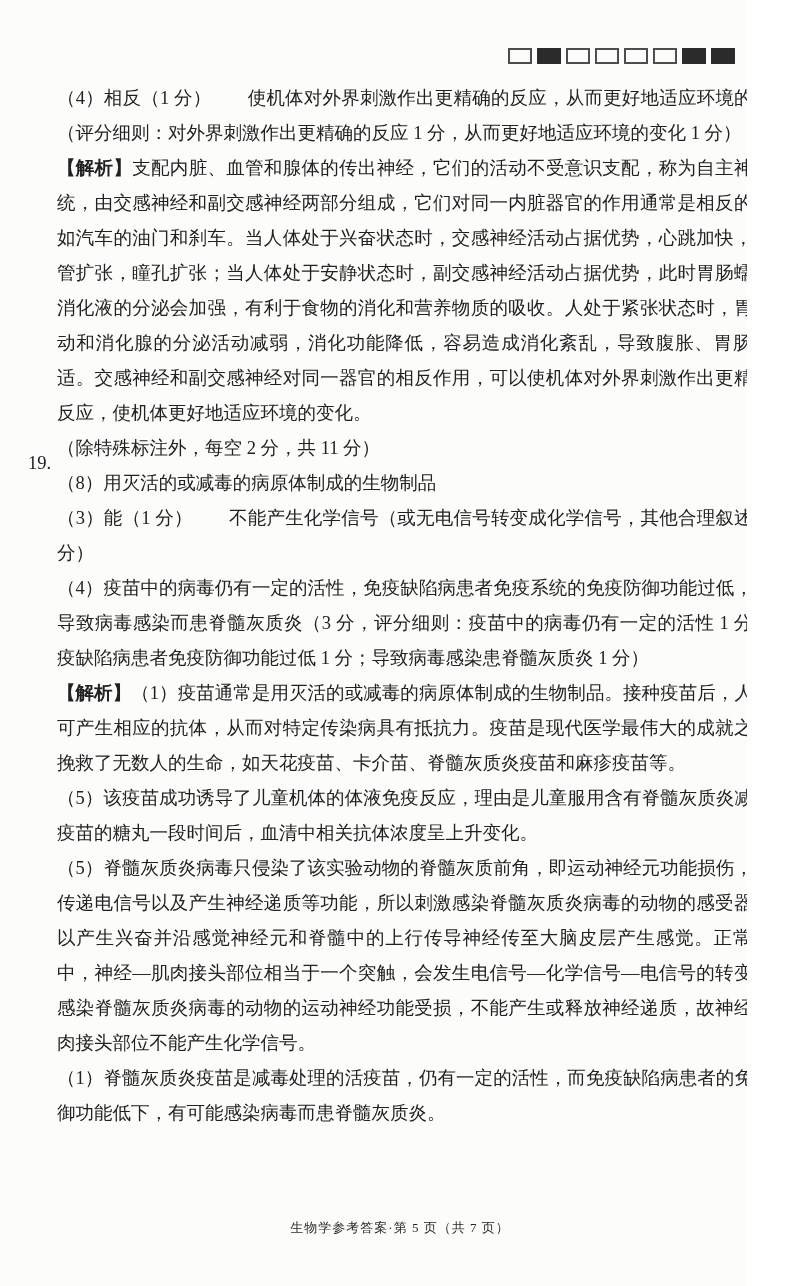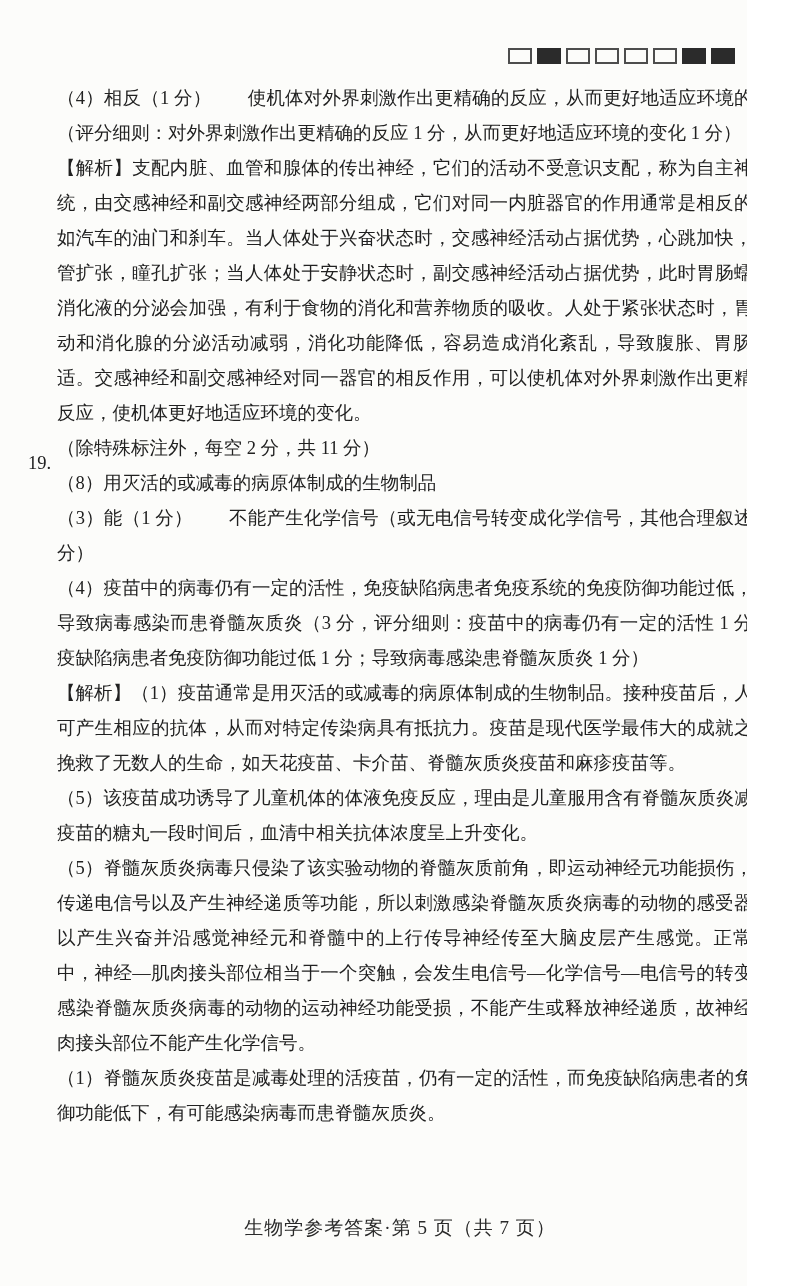--- a/index.html
+++ b/index.html
@@ -41,33 +41,33 @@
     line-height: 35px;
     text-align: justify;
     text-justify: inter-ideograph;
     color: #212121;
   }
   .content p { margin: 0; padding: 0; }
   .gap {
     display: inline-block;
     width: 36px;
   }
-  .lbl { font-weight: 400; }
+  .lbl { font-weight: 700; }
   .q19-head { position: relative; }
   .qnum {
     position: absolute;
     left: -29px;
     top: 15px;
   }
   .footer {
     position: absolute;
     left: 0; top: 1215px;
     width: 800px;
     text-align: center;
-    font-size: 19px;
+    font-size: 13px;
     line-height: 25px;
     color: #2a2a2a;
     letter-spacing: 1px;
   }
 </style>
 </head>
 <body>
 
 <div class="page">
 

